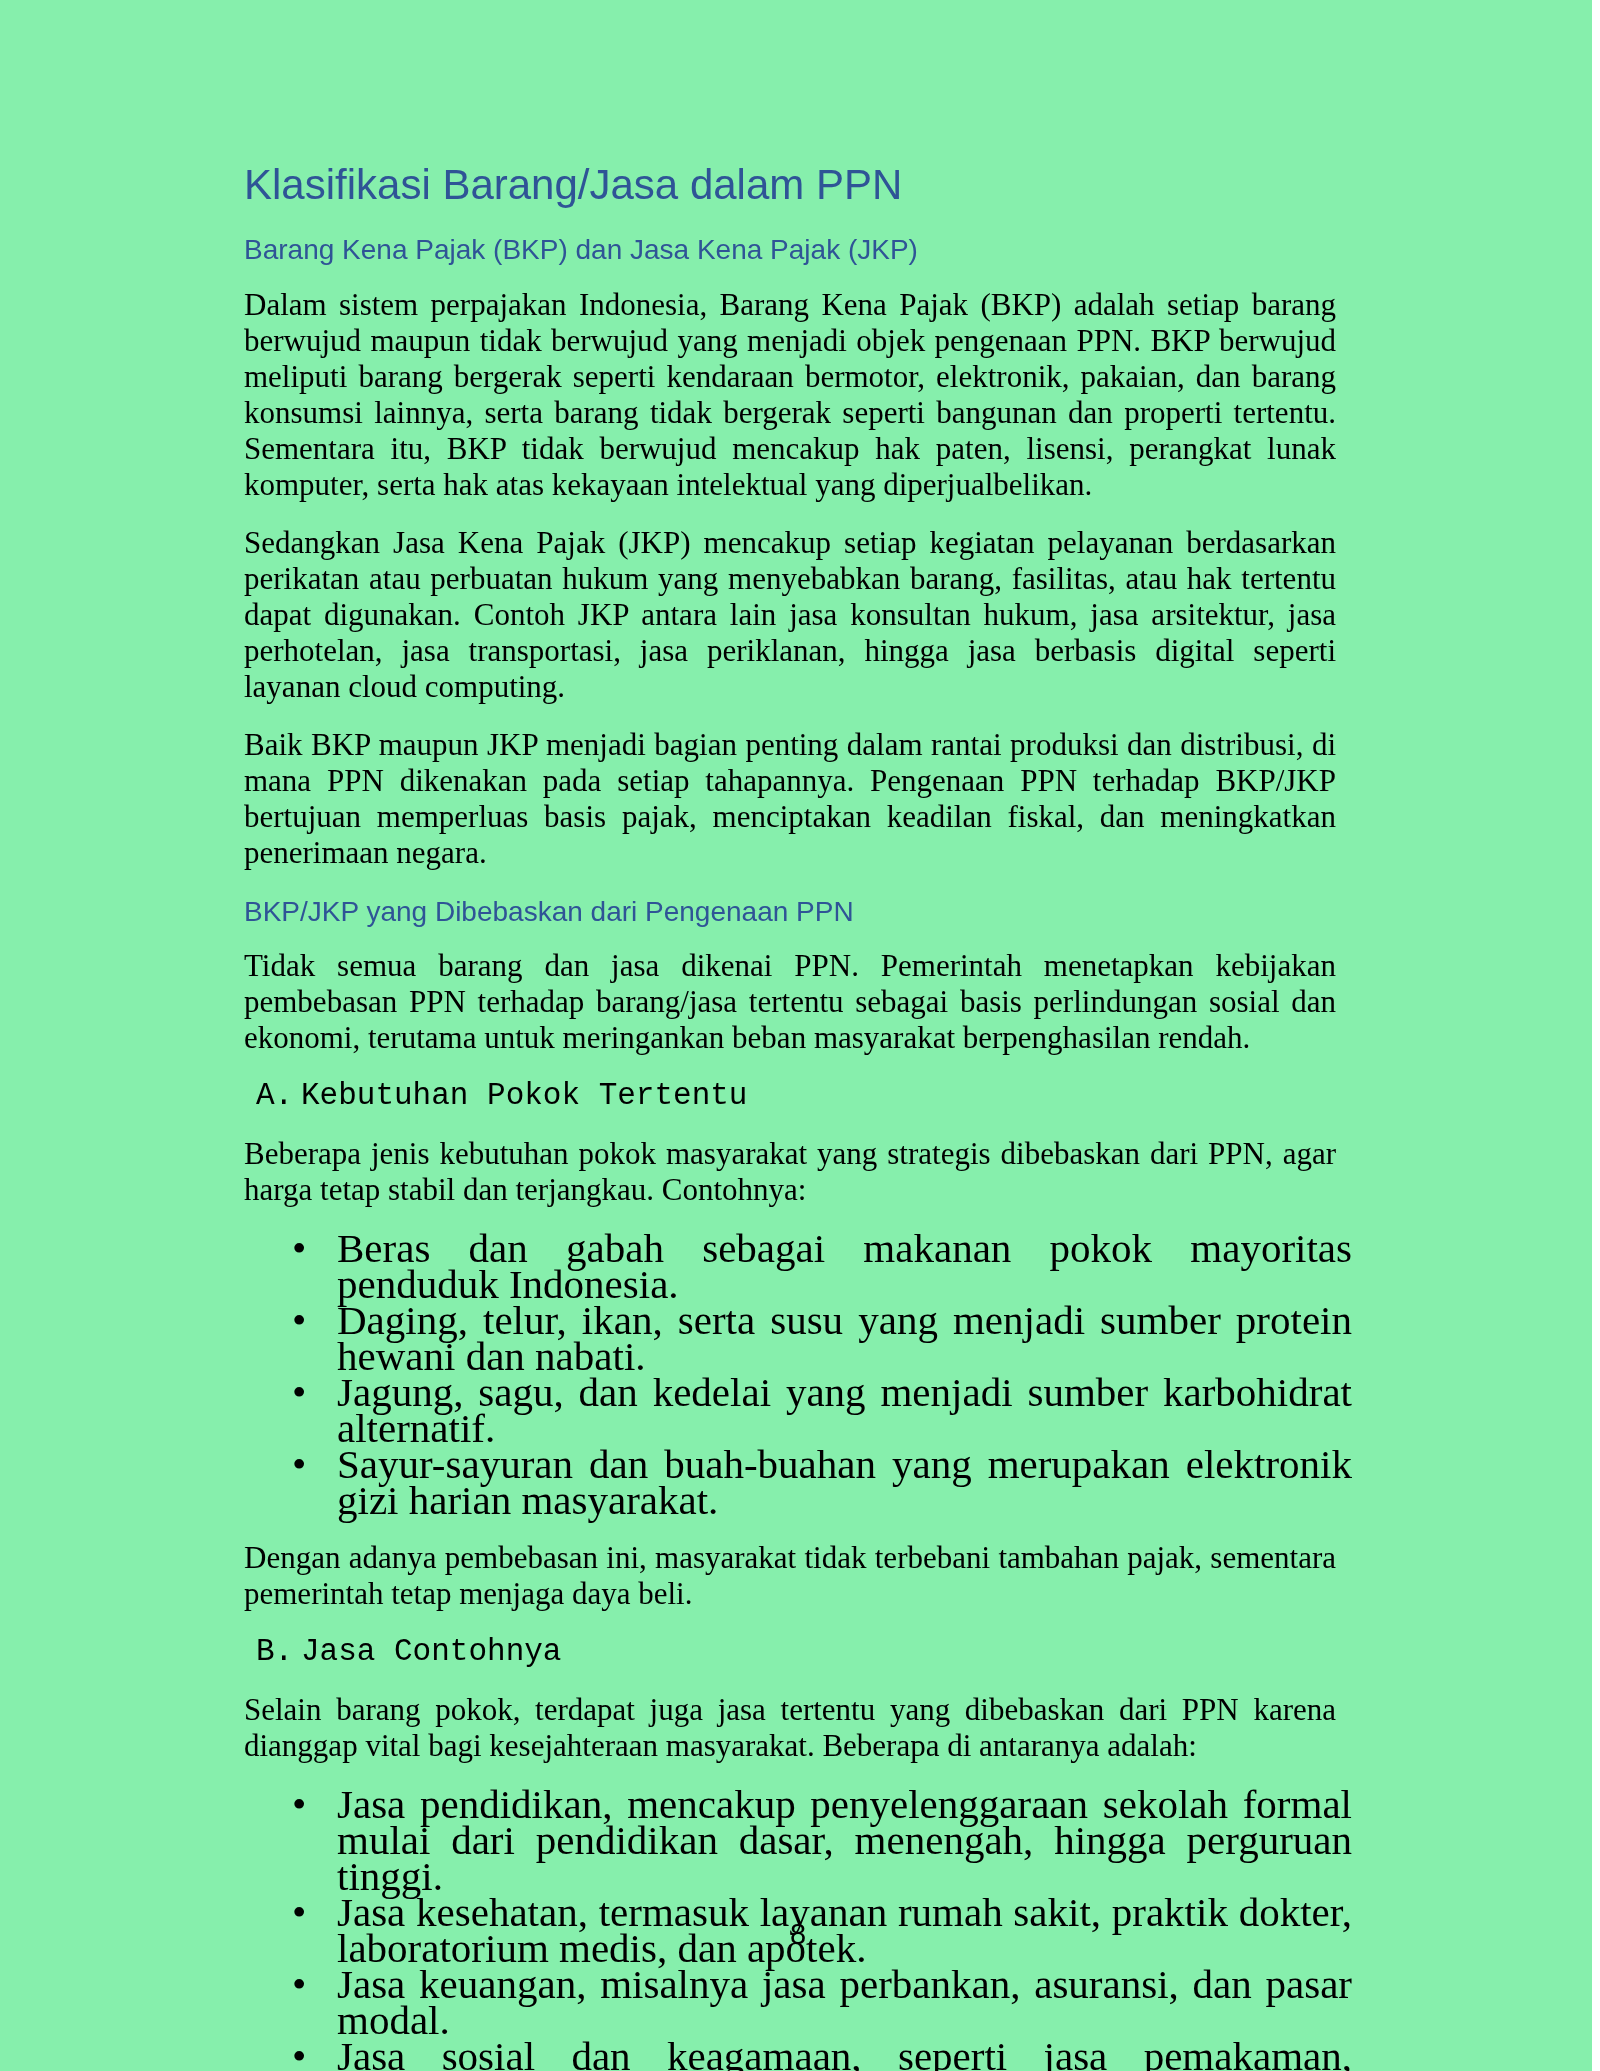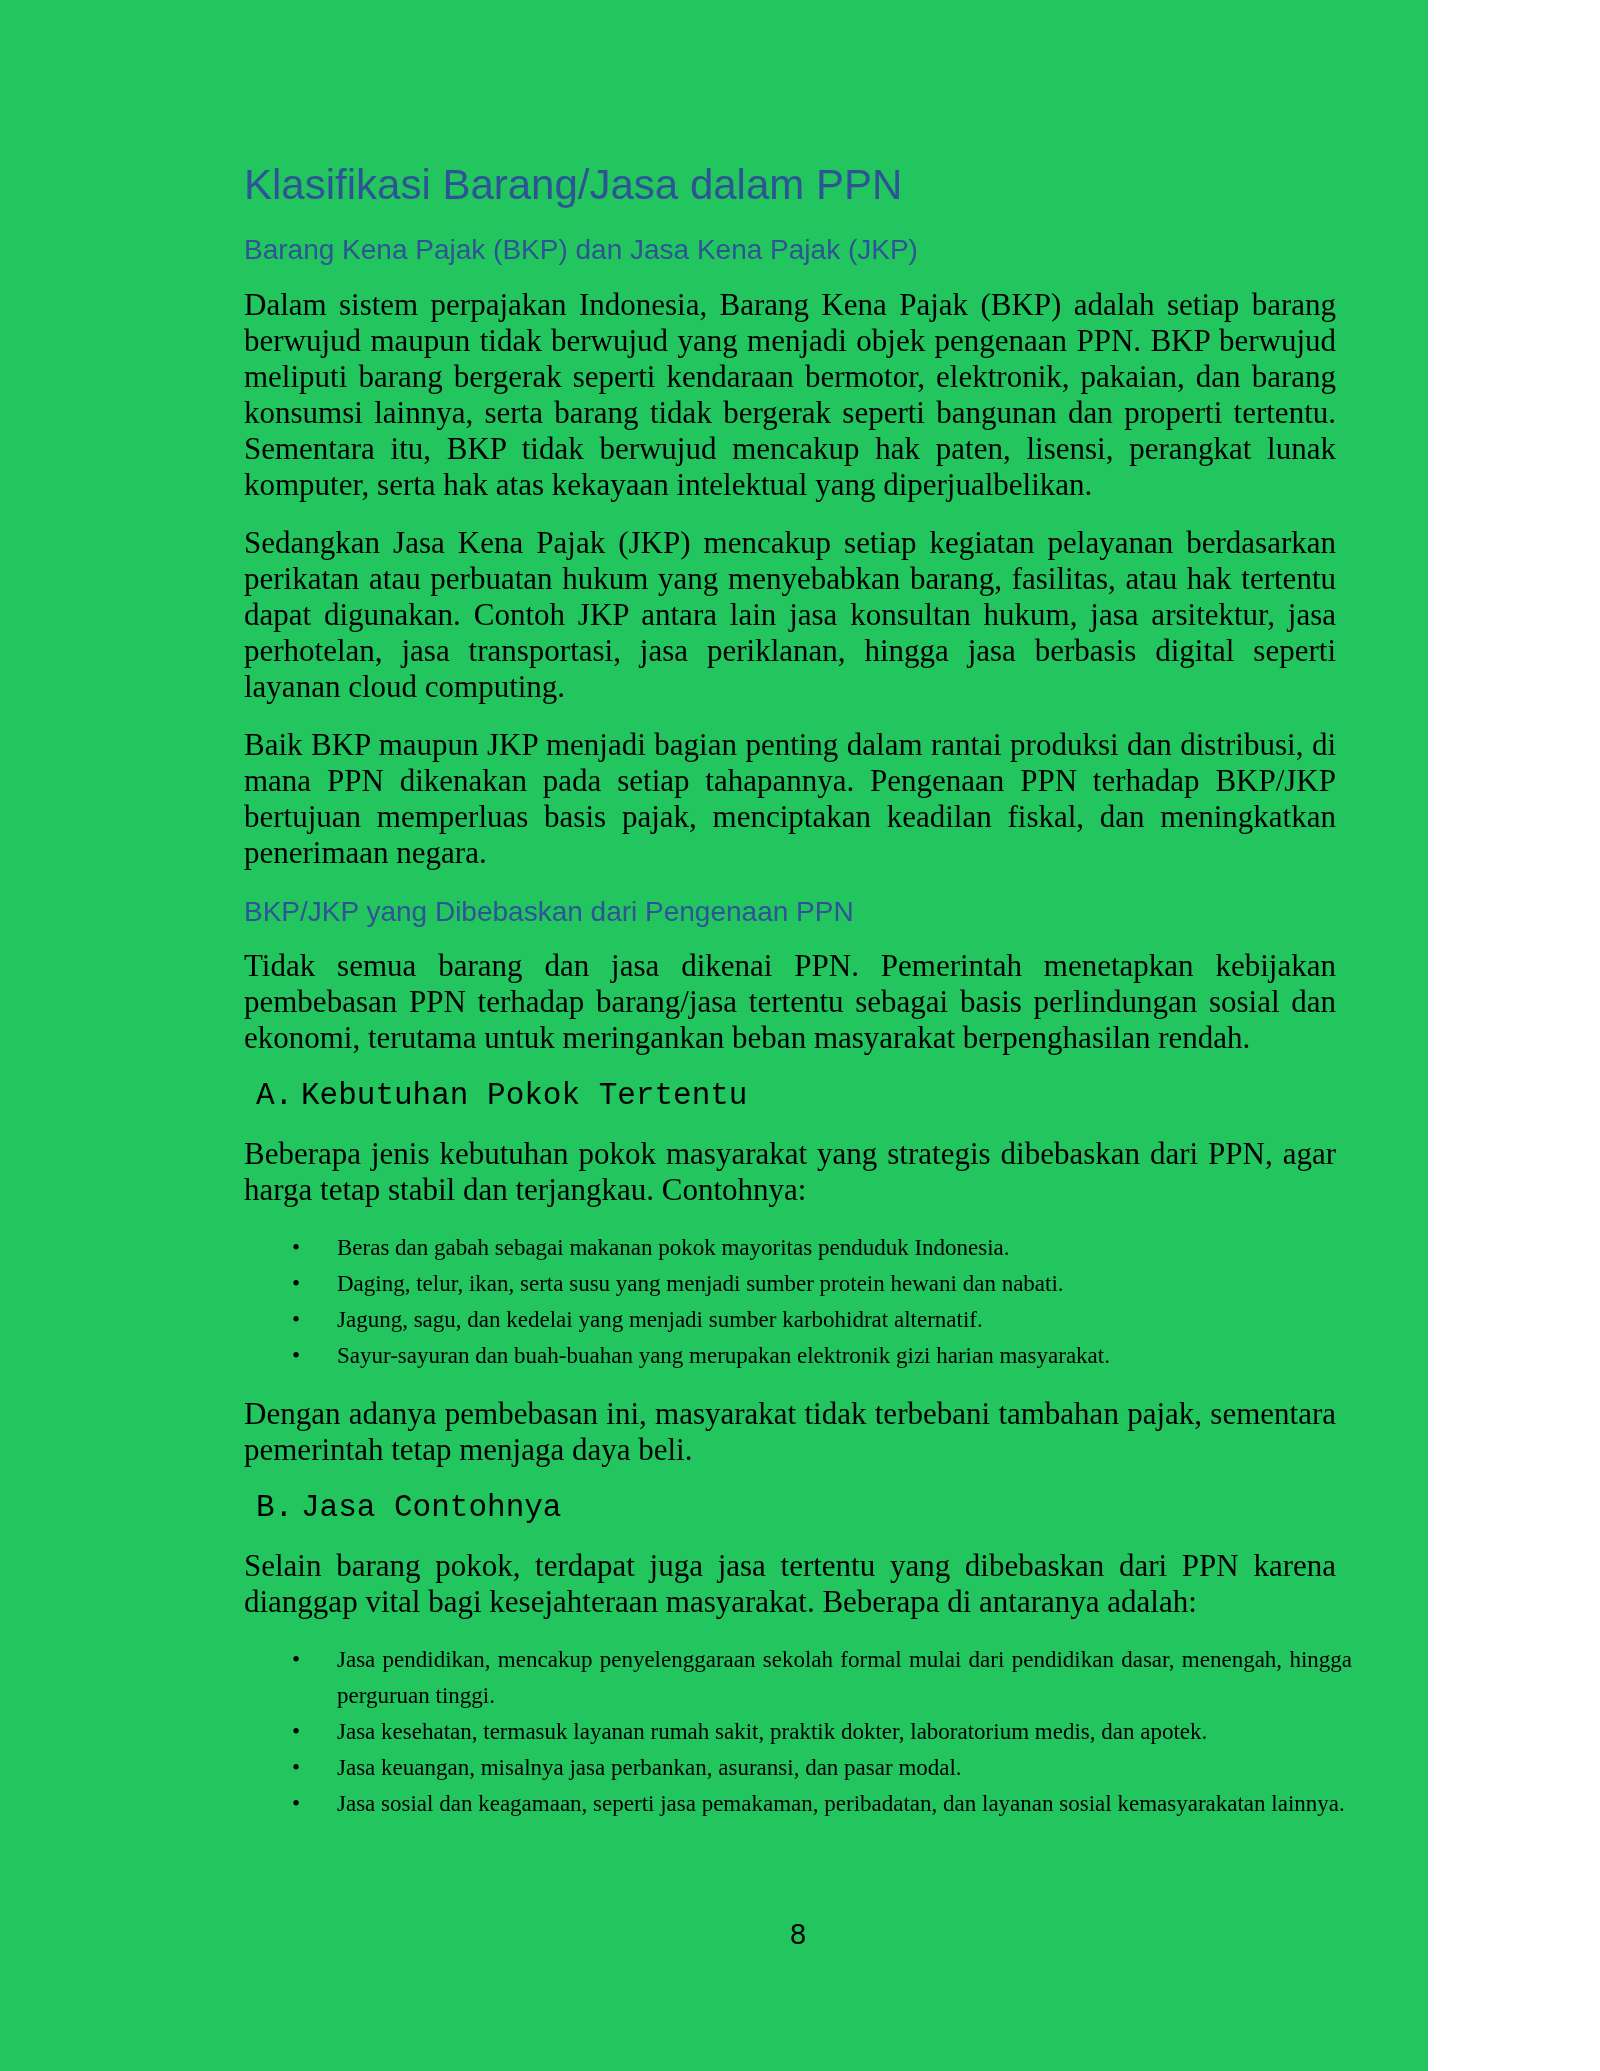--- a/index.html
+++ b/index.html
@@ -2,23 +2,23 @@
 <html><head>
 <meta charset="utf-8">
 <style>
   html, body {
     margin: 0;
     padding: 0;
     background: #ffffff;
   }
   .page {
     position: relative;
-    width: 1428px;
+    width: 1592px;
     height: 2071px;
-    background: #22c55e;
+    background: #86efac;
     overflow: hidden;
   }
   .content {
     position: absolute;
     left: 244px;
     top: 0;
     width: 1108px;
     padding-top: 160px;
     color: #000000;
   }
@@ -53,21 +53,21 @@
   }
   .alpha-label {
     display: inline-block;
     min-width: 45px;
   }
   ul.bullet-list {
     list-style: none;
     margin: 0 0 22px 0;
     padding: 0;
     font-family: "Liberation Serif", serif;
-    font-size: 23px;
+    font-size: 41px;
     line-height: 36px;
   }
   ul.bullet-list li {
     position: relative;
     padding-left: 93px;
     text-align: justify;
   }
   ul.bullet-list li::before {
     content: "\2022";
     position: absolute;

